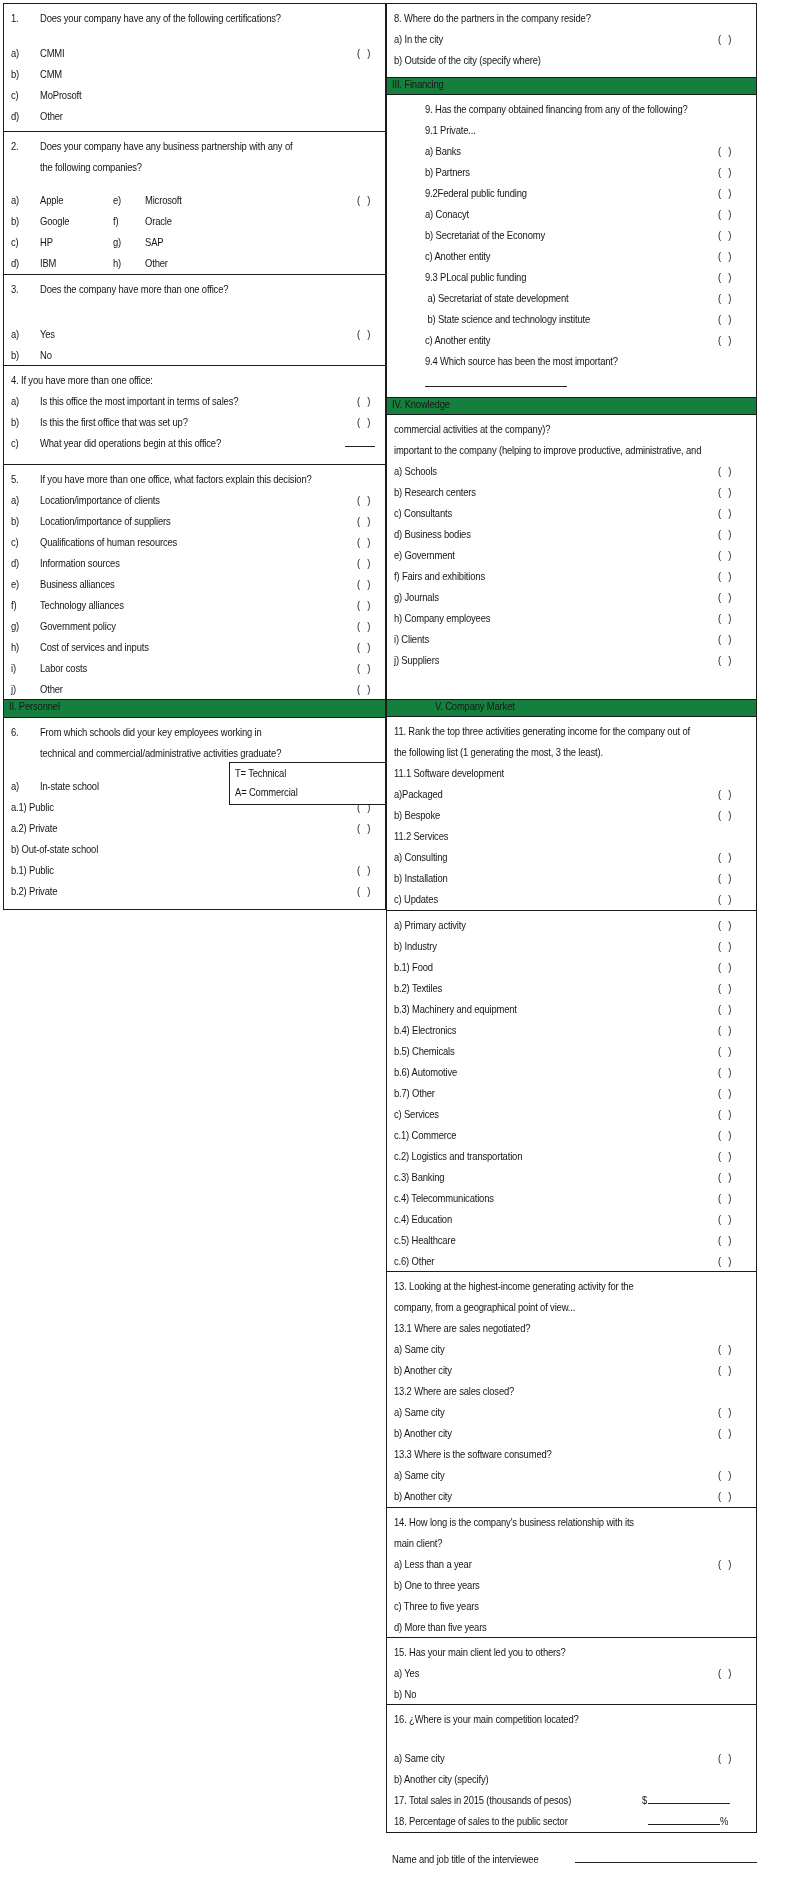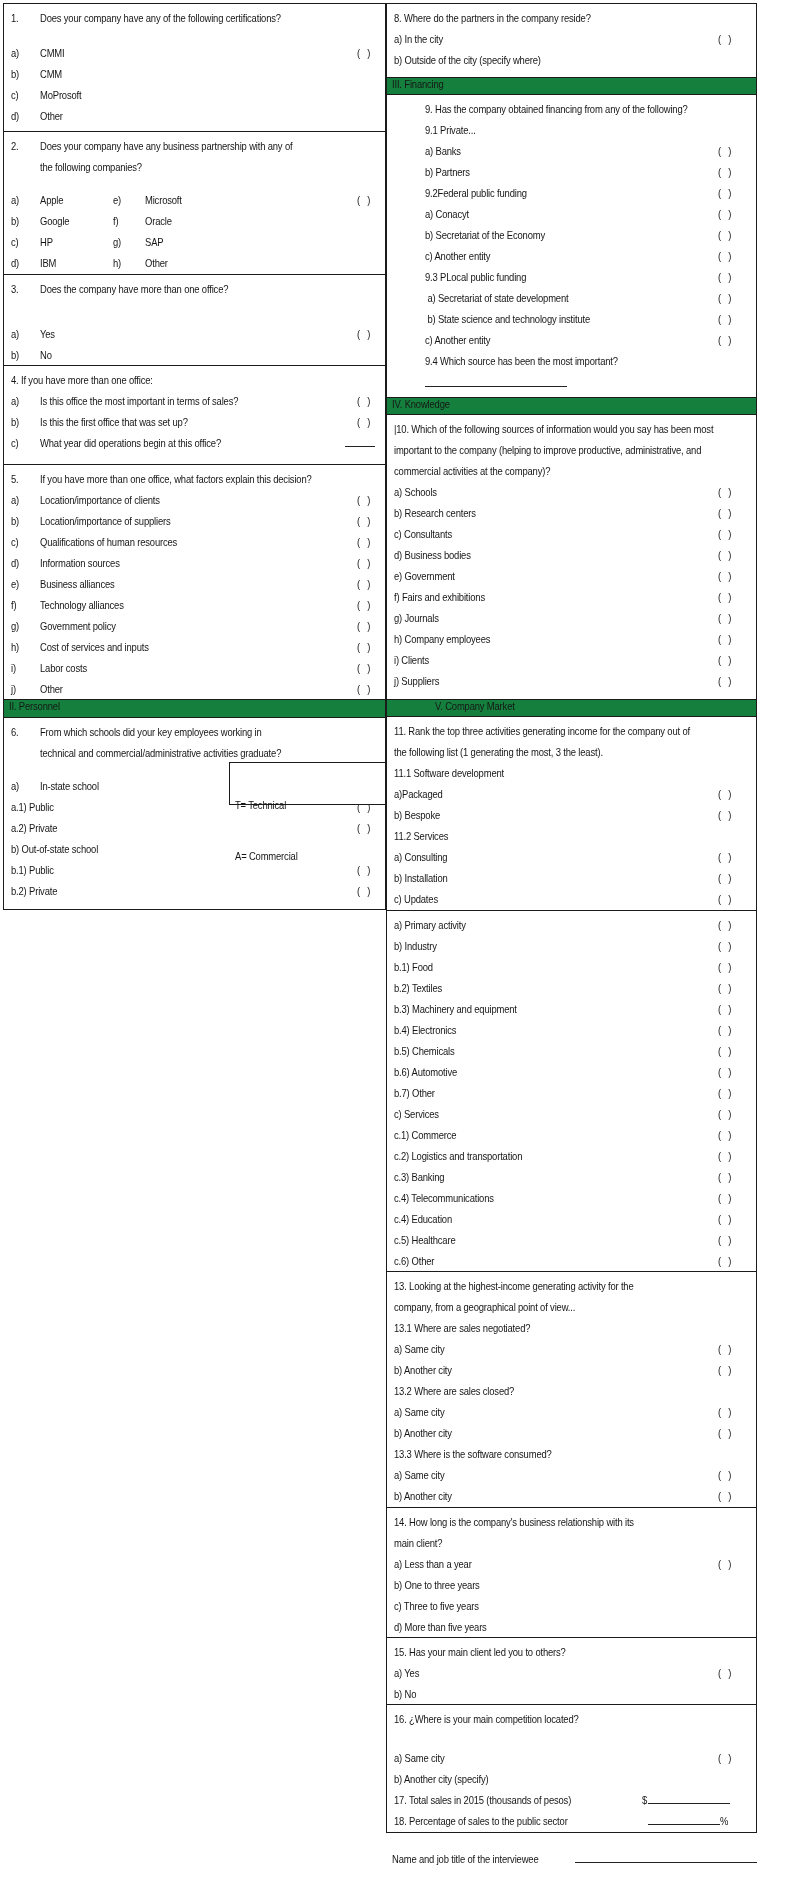--- a/index.html
+++ b/index.html
@@ -25,21 +25,21 @@
   .col-left .mark{right:12px;}
   .col-right .mark{right:22px;}
   .sblank{position:absolute;right:10px;top:13px;width:30px;border-bottom:1.6px solid #222;}
   .ublank{position:absolute;left:2px;top:14px;width:142px;border-bottom:1.7px solid #222;}
   .mark-db{position:absolute;right:26px;top:0;}
   .mark-pb{position:absolute;right:26px;top:0;}
   .dblank{display:inline-block;width:82px;border-bottom:1.6px solid #222;height:13px;}
   .pblank{display:inline-block;width:72px;border-bottom:1.6px solid #222;height:13px;}
   .legend{position:absolute;left:225px;right:0;top:44px;height:43px;box-sizing:border-box;
           border:1.6px solid #1b1b1b;border-right:none;padding:1px 0 0 5px;background:#fff;}
-  .legend .lrow{height:19px;line-height:19px;margin-top:32px;}
+  .legend .lrow{height:19px;line-height:19px;}
   .footer{position:absolute;left:392px;top:1849px;height:20px;line-height:18px;}
   .fblank{display:inline-block;width:182px;border-bottom:1.7px solid #222;height:13px;margin-left:4px;}
 </style>
 </head>
 <body>
 
 <div class="page">
   <div class="col col-left" id="col-left">
       <div class="blk" style="min-height: 130px;">
         <div class="row">
@@ -301,27 +301,24 @@
         </div>
         <div class="row">
           <div class="ublank"></div>
         </div>
       </div>
       <div class="blk sec" style="height: 18px;">
         <span class="s">IV. Knowledge</span>
       </div>
       <div class="blk" style="min-height: 287px;">
         <div class="row">
-          <span class="s txtf">|10. Which of the following sources of information would you say has been most</span>
+          <span class="s txtf">commercial activities at the company)?</span>
         </div>
         <div class="row">
           <span class="s txtf">important to the company (helping to improve productive, administrative, and</span>
-        </div>
-        <div class="row">
-          <span class="s txtf">commercial activities at the company)?</span>
         </div>
         <div class="row">
           <span class="s txtf">a) Schools</span>
           <span class="s mark">(   )</span>
         </div>
         <div class="row">
           <span class="s txtf">b) Research centers</span>
           <span class="s mark">(   )</span>
         </div>
         <div class="row">

